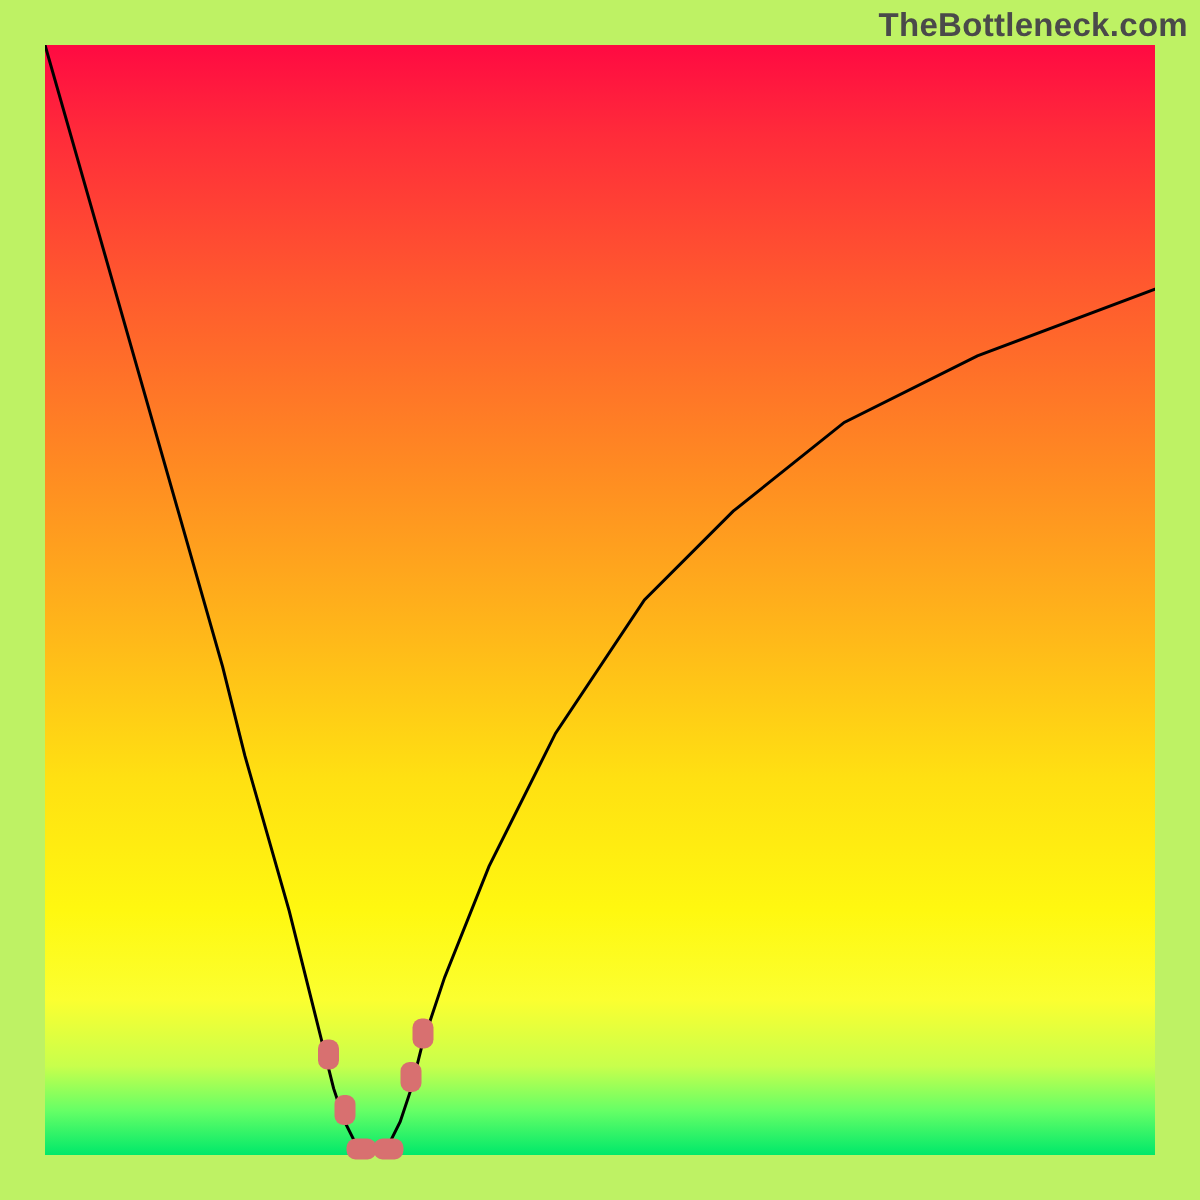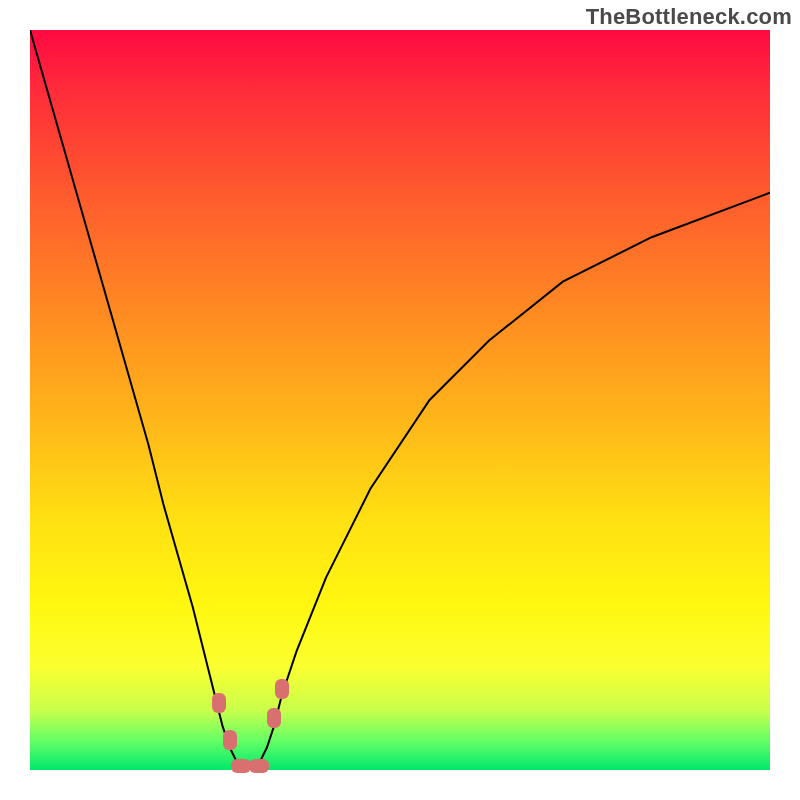--- a/index.html
+++ b/index.html
@@ -9,21 +9,21 @@
     height: 800px;
     background: #000;
     overflow: hidden;
   }
   .frame {
     position: absolute;
     left: 0;
     top: 0;
     width: 800px;
     height: 800px;
-    background: #ffffff;
+    background: #bef264;
   }
   .plot-area {
     position: absolute;
     left: 30px;
     top: 30px;
     width: 740px;
     height: 740px;
     background: linear-gradient(to bottom,
       #ff0a42 0%,
       #ff2b3a 8%,

